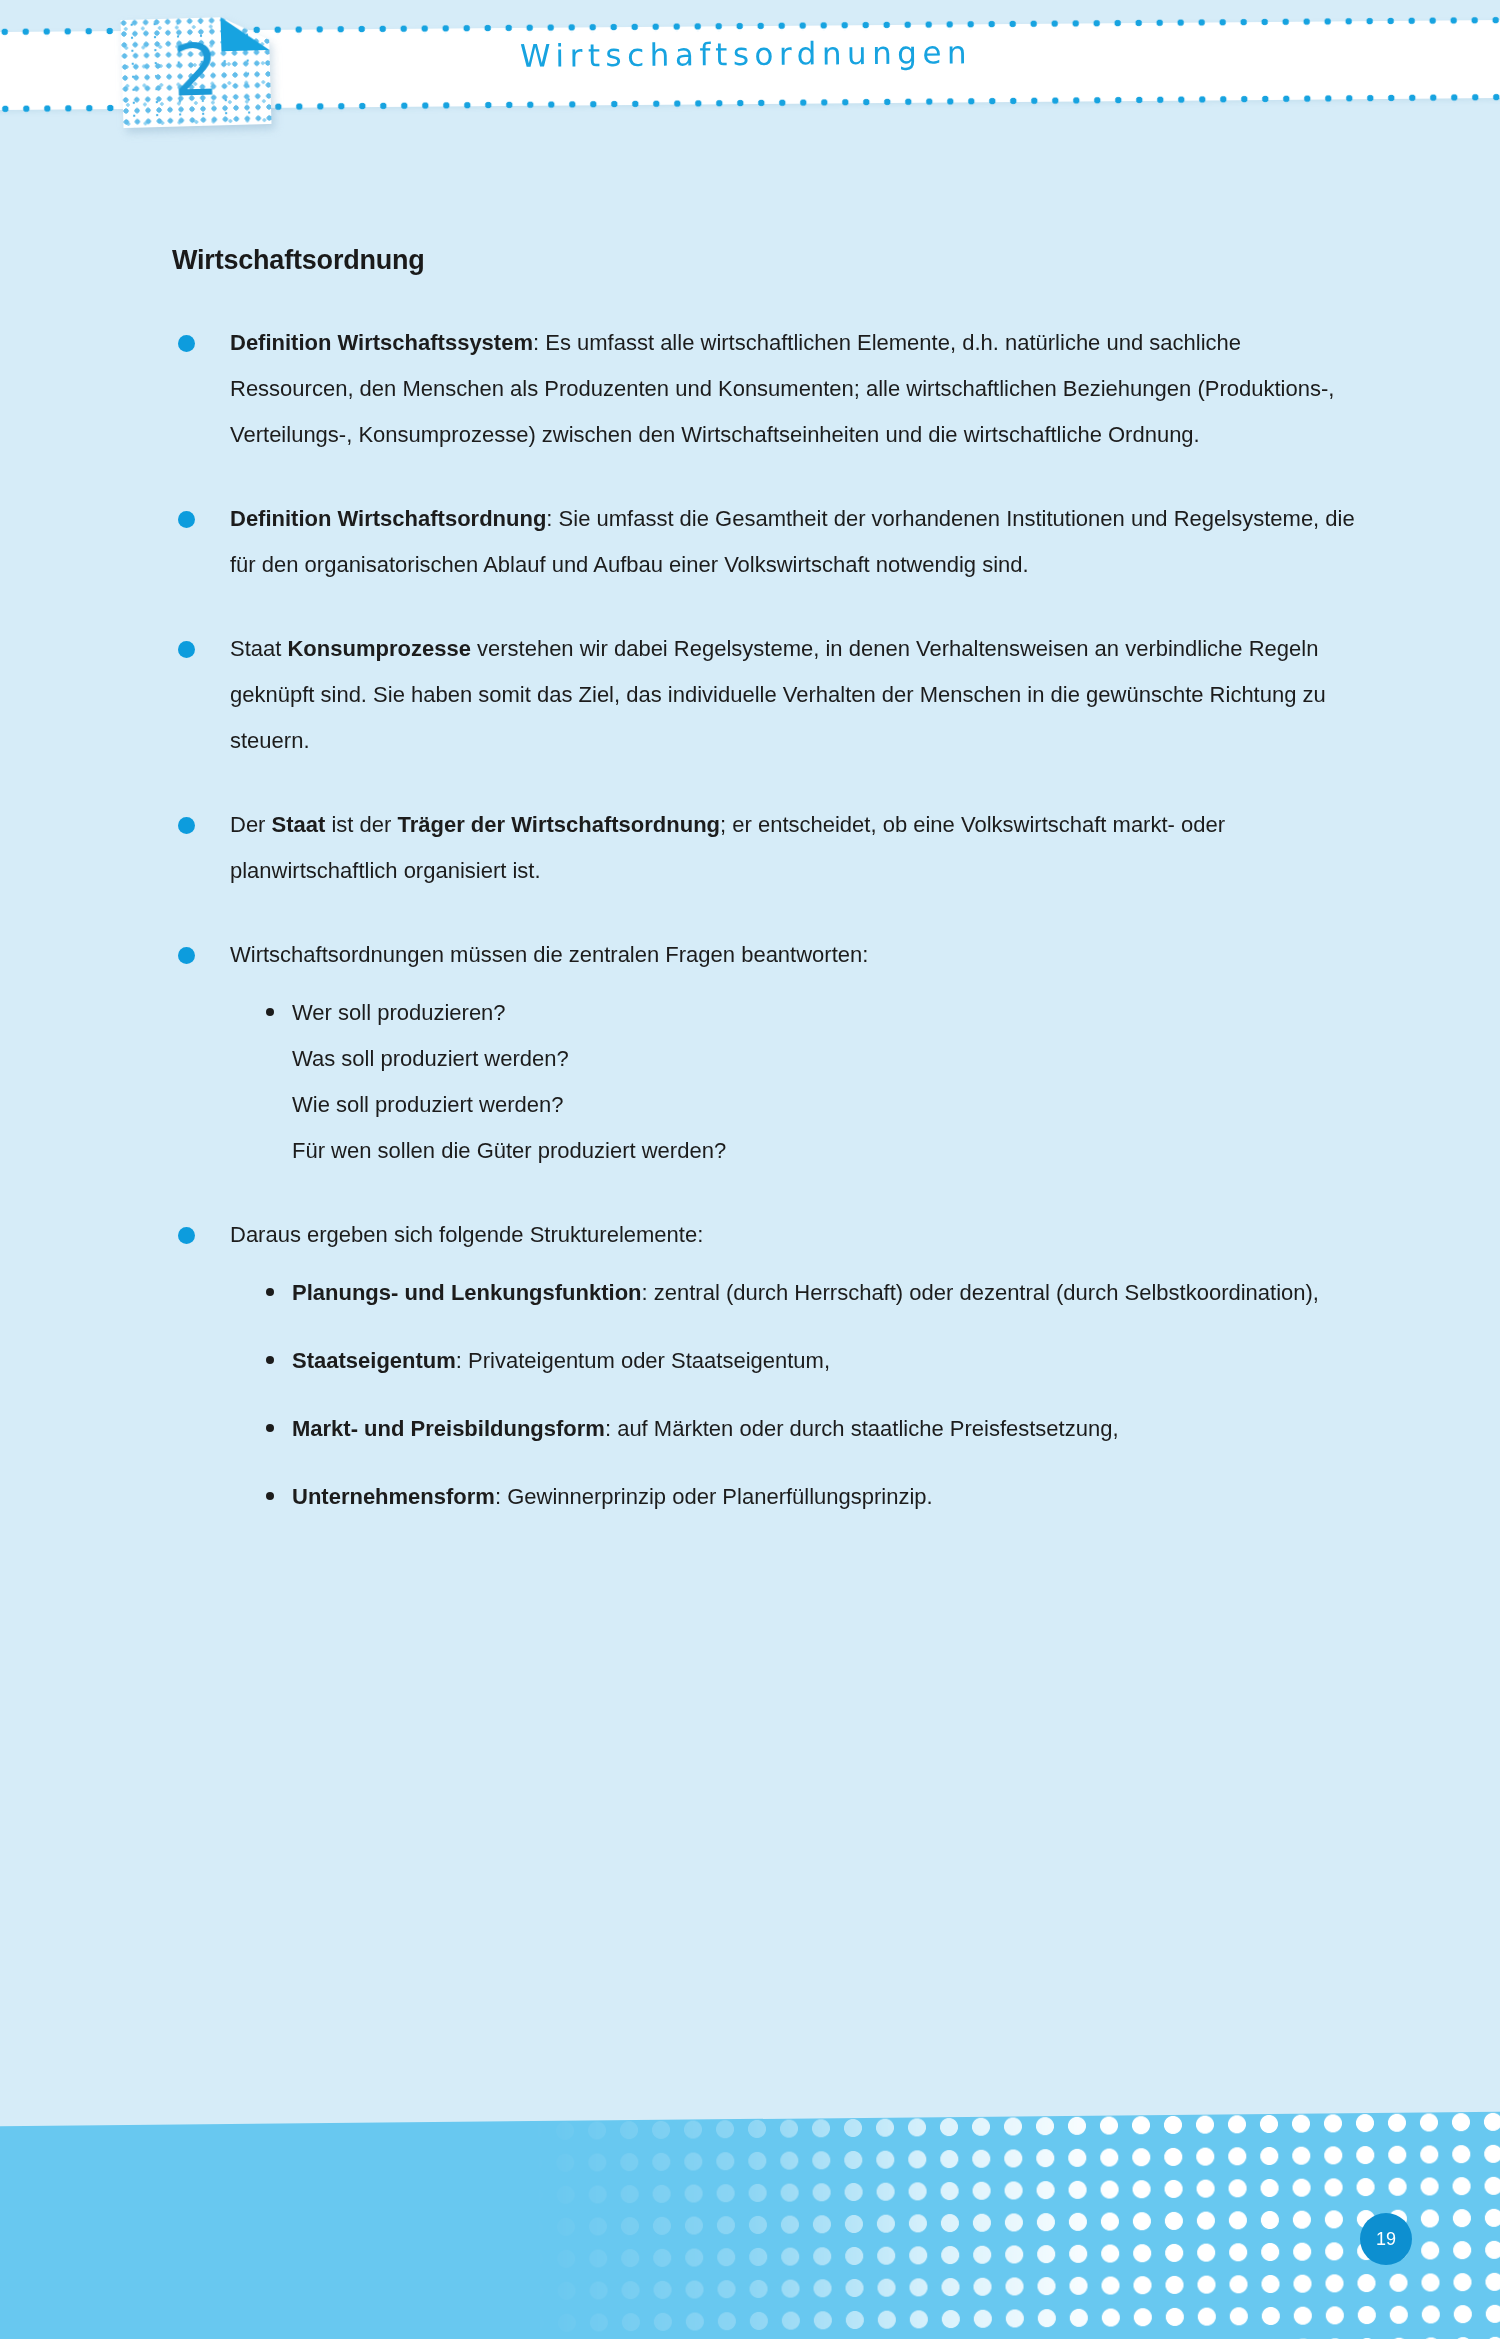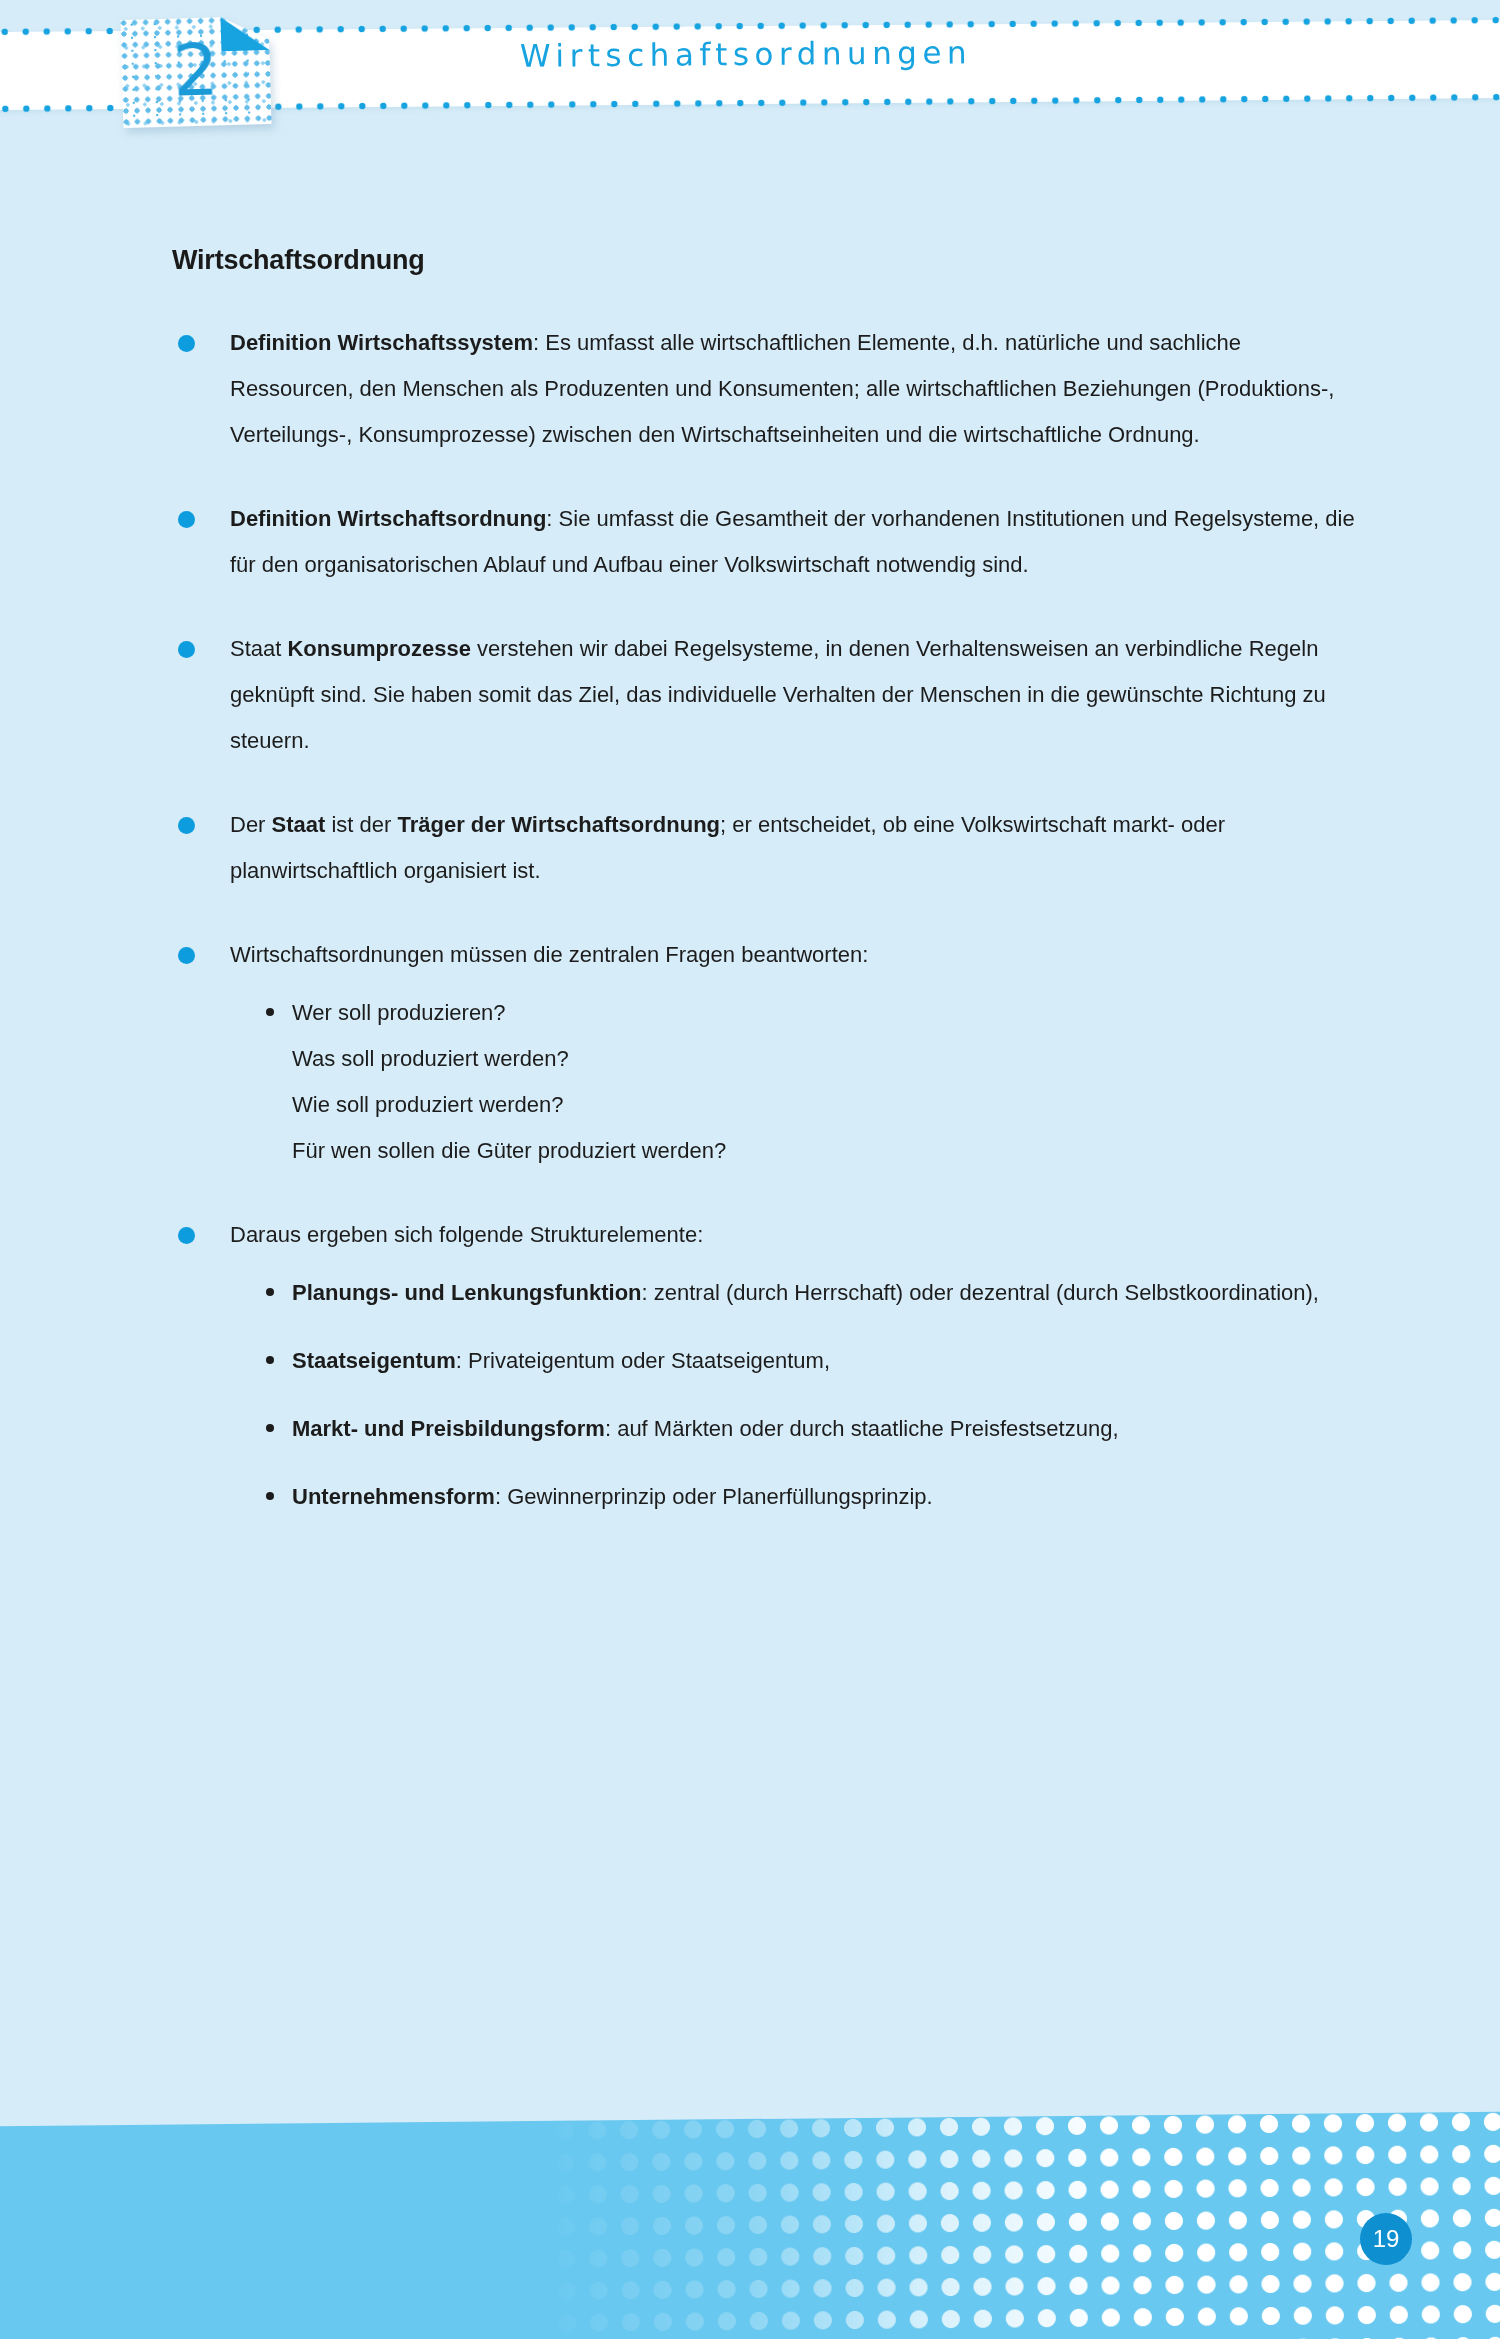--- a/index.html
+++ b/index.html
@@ -189,21 +189,21 @@
   }
   #page-number {
     position: absolute;
     right: 88px;
     bottom: 74px;
     width: 52px;
     height: 52px;
     border-radius: 50%;
     background: #0d8fd0;
     color: #ffffff;
-    font-size: 24px;
+    font-size: 18px;
     display: flex;
     align-items: center;
     justify-content: center;
     font-family: "Liberation Sans", sans-serif;
     z-index: 3;
   }
 </style>
 </head>
 <body>
 

